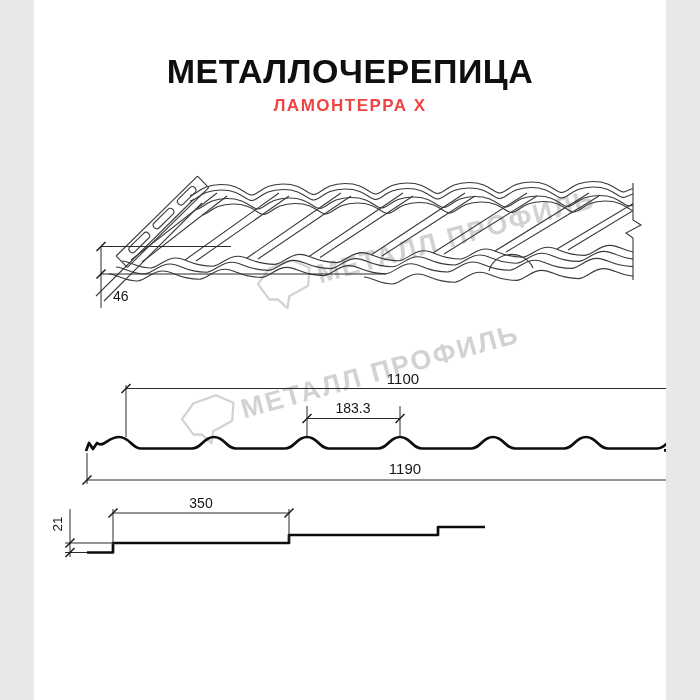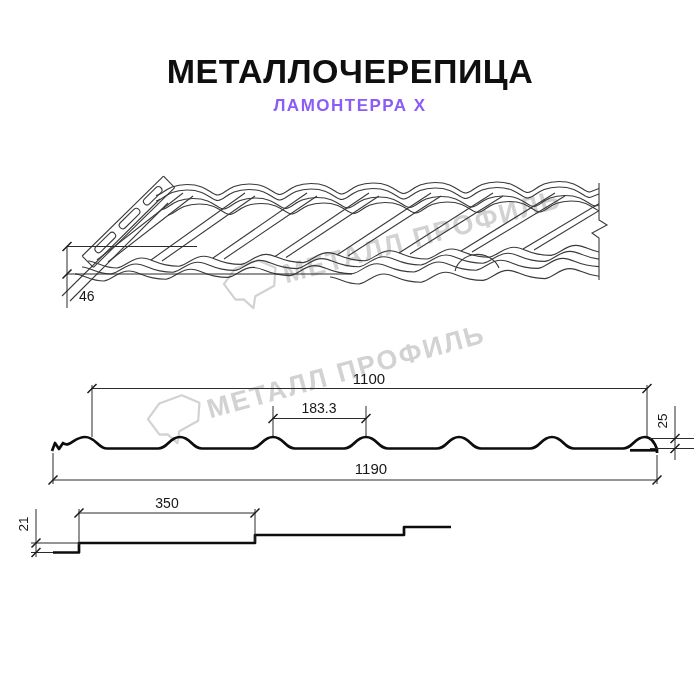--- a/index.html
+++ b/index.html
@@ -1,34 +1,34 @@
 <!DOCTYPE html>
 <html><head>
 <meta charset="utf-8">
 <style>
   html,body{margin:0;padding:0;background:#e8e8e8;}
   .page{
     position:relative;
-    width:700px;height:700px;
+    width:632px;height:700px;
     background:#ffffff;
     font-family:"Liberation Sans", sans-serif;
     overflow:hidden;
     margin:0 auto;
   }
   .header{
     position:absolute;top:54px;left:0;width:100%;
     text-align:center;z-index:3;
   }
   .title{
     font-size:34px;font-weight:800;letter-spacing:.5px;
     color:#0f0f0f;line-height:1;margin:0;
   }
   .subtitle{
     font-size:17px;font-weight:600;letter-spacing:1.5px;
-    color:#8b5cf6;margin-top:8px;
+    color:#ef4444;margin-top:8px;
   }
   svg{position:absolute;top:0;left:0;}
   .thin{stroke:#3a3a3a;stroke-width:1.1;fill:none;}
   .dim{stroke:#2b2b2b;stroke-width:1;fill:none;}
   .tick{stroke:#1c1c1c;stroke-width:1.5;fill:none;}
   .thick{stroke:#0d0d0d;stroke-width:2.7;fill:none;stroke-linejoin:round;}
   .dimtext{font-family:"Liberation Sans",sans-serif;fill:#161616;}
   .wm-text{font-family:"Liberation Sans",sans-serif;font-weight:bold;}
 </style>
 </head>

